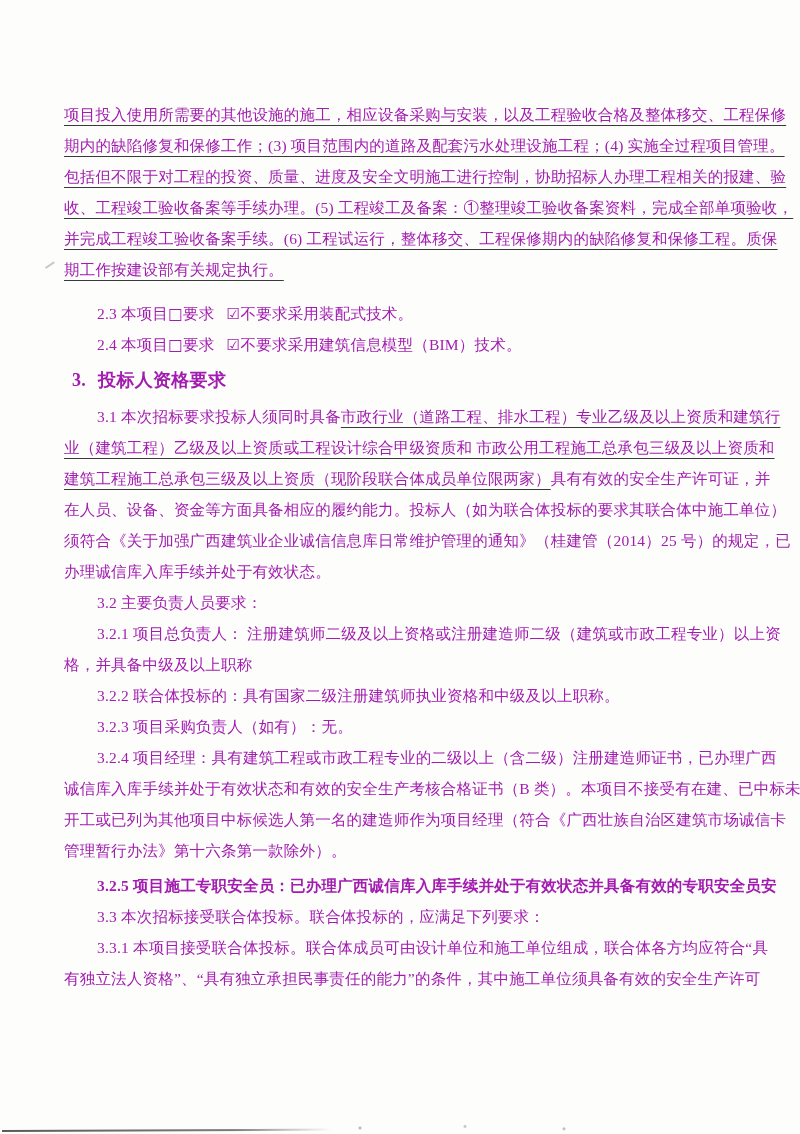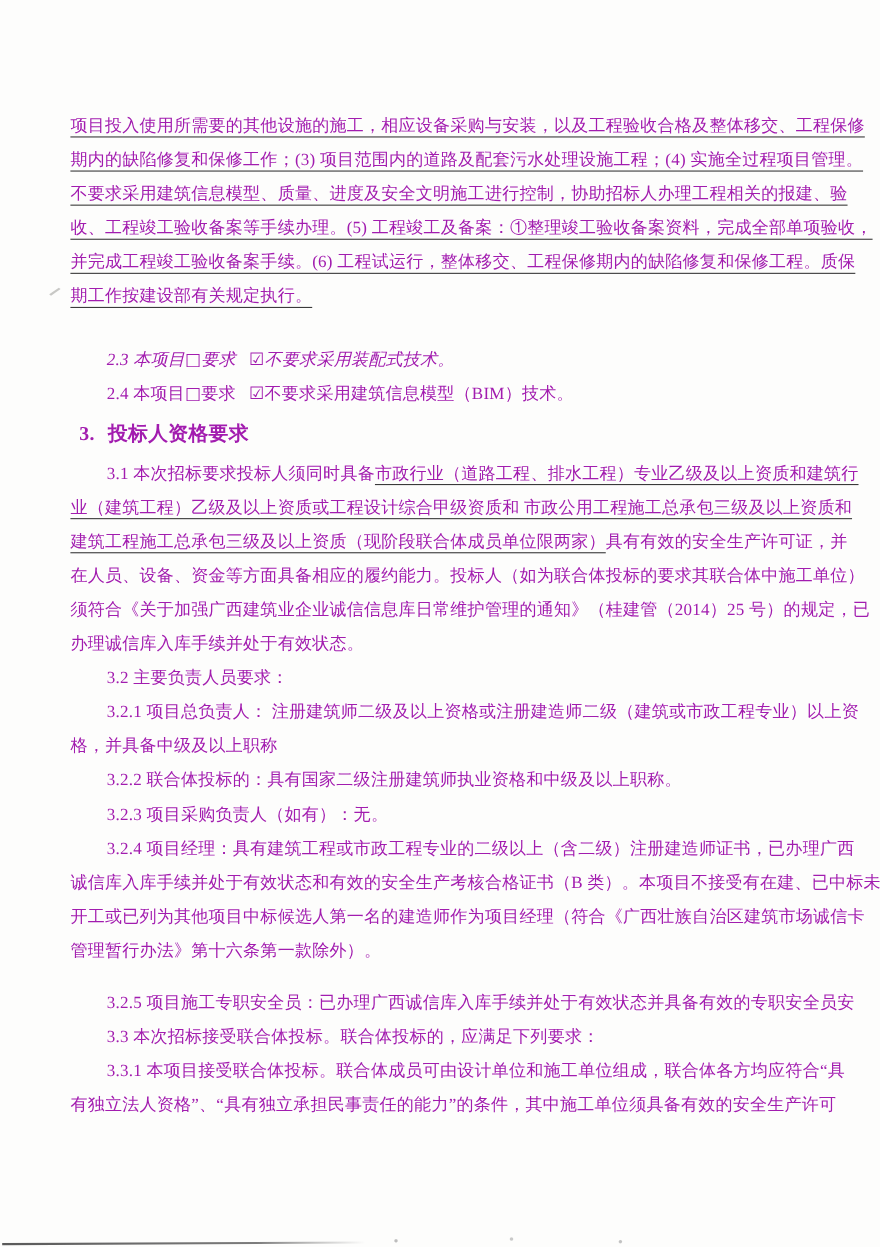--- a/index.html
+++ b/index.html
@@ -30,22 +30,22 @@
     white-space: nowrap;
     overflow: visible;
   }
   .indent { padding-left: 33px; }
   .u {
     text-decoration: underline;
     text-underline-offset: 5px;
     text-decoration-thickness: 1px;
     text-decoration-color: #3a3a3a;
   }
-  .gap-md { margin-top: 27px; font-style: italic; }
-  .gap-sm { margin-top: 16px; }
+  .gap-md { margin-top: 13px; }
+  .gap-sm { margin-top: 4px; font-weight: bold; }
   .sec-heading {
     height: 36px;
     line-height: 36px;
     font-size: 18px;
     font-weight: bold;
     padding-left: 8px;
     margin: 2px 0 3px 0;
     letter-spacing: 0.3px;
   }
   .sec-heading .sec-num { margin-right: 12px; }
@@ -81,21 +81,21 @@
 </head>
 <body>
 
 <div class="page">
 
   <div class="content">
 
     <div class="para">
       <div class="line u">项目投入使用所需要的其他设施的施工，相应设备采购与安装，以及工程验收合格及整体移交、工程保修</div>
       <div class="line u">期内的缺陷修复和保修工作；(3) 项目范围内的道路及配套污水处理设施工程；(4) 实施全过程项目管理。</div>
-      <div class="line u">不要求采用建筑信息模型、质量、进度及安全文明施工进行控制，协助招标人办理工程相关的报建、验</div>
+      <div class="line u">包括但不限于对工程的投资、质量、进度及安全文明施工进行控制，协助招标人办理工程相关的报建、验</div>
       <div class="line u">收、工程竣工验收备案等手续办理。(5) 工程竣工及备案：①整理竣工验收备案资料，完成全部单项验收，</div>
       <div class="line u">并完成工程竣工验收备案手续。(6) 工程试运行，整体移交、工程保修期内的缺陷修复和保修工程。质保</div>
       <div class="line u">期工作按建设部有关规定执行。</div>
     </div>
 
     <div class="line indent gap-md">
       <span>2.3 本项目</span><span class="cb">□</span><span>要求</span><span class="cb cb-gap">☑</span><span>不要求采用装配式技术。</span>
     </div>
 
     <div class="line indent">

